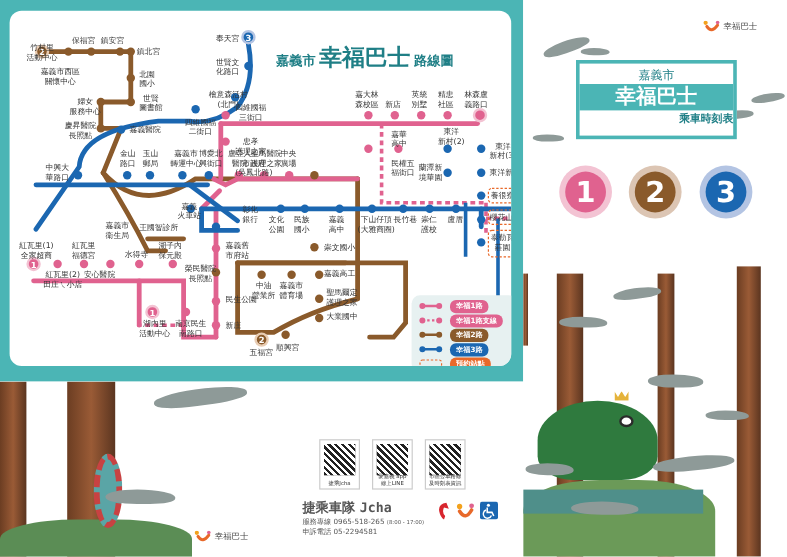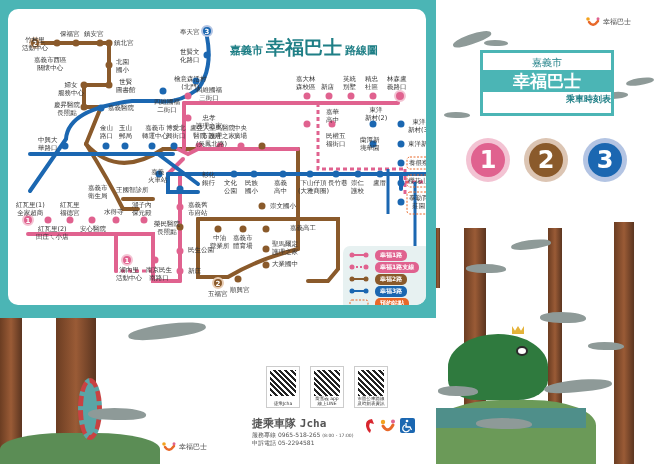--- a/index.html
+++ b/index.html
@@ -234,33 +234,33 @@
 市府站</div>
     <div class="st" style="left: 146px; top: 212px; white-space: pre;">榮民醫院
 長照點</div>
     <div class="st" style="left: 180px; top: 238px; white-space: pre;">民生公園</div>
     <div class="st" style="left: 180px; top: 259px; white-space: pre;">新庄</div>
     <div class="st" style="left: 262px; top: 194px; white-space: pre;">崇文國小</div>
     <div class="st" style="left: 202px; top: 226px; white-space: pre;">中油
 營業所</div>
     <div class="st" style="left: 225px; top: 226px; white-space: pre;">嘉義市
 體育場</div>
-    <div class="st" style="left: 282px; top: 216px; white-space: pre;">嘉義高工</div>
+    <div class="st" style="left: 262px; top: 216px; white-space: pre;">嘉義高工</div>
     <div class="st" style="left: 264px; top: 232px; white-space: pre;">聖馬爾定
 護理之家</div>
     <div class="st" style="left: 264px; top: 252px; white-space: pre;">大業國中</div>
     <div class="st" style="left: 200px; top: 282px; white-space: pre;">五福宮</div>
     <div class="st" style="left: 222px; top: 278px; white-space: pre;">順興宮</div>
     <div class="st" style="left: 8px; top: 193px; white-space: pre;">紅瓦里(1)
 全家超商</div>
     <div class="st" style="left: 52px; top: 193px; white-space: pre;">紅瓦里
 福德宮</div>
     <div class="st" style="left: 28px; top: 217px; white-space: pre;">紅瓦里(2)
 田庄ㄟ小店</div>
-    <div class="st" style="left: 72px; top: 217px; white-space: pre;">安心醫院</div>
+    <div class="st" style="left: 62px; top: 217px; white-space: pre;">安心醫院</div>
     <div class="st" style="left: 96px; top: 200px; white-space: pre;">水得寺</div>
     <div class="st" style="left: 124px; top: 193px; white-space: pre;">湖子內
 保元殿</div>
     <div class="st" style="left: 108px; top: 258px; white-space: pre;">湖內里
 活動中心</div>
     <div class="st" style="left: 138px; top: 258px; white-space: pre;">南京民生
 南路口</div>
     <div class="st" style="left: 166px; top: 67px; white-space: pre;">檜意森活村
 (北門)</div>
     <div class="st" style="left: 288px; top: 67px; white-space: pre;">嘉大林
@@ -275,21 +275,21 @@
     <div class="st" style="left: 188px; top: 106px; white-space: pre;">忠孝
 護理之家</div>
     <div class="st" style="left: 188px; top: 124px; white-space: pre;">市政府
 (吳鳳北路)</div>
     <div class="st" style="left: 294px; top: 124px; white-space: pre; margin-left: 24px;">民權五
 福街口</div>
     <div class="st" style="left: 318px; top: 100px; white-space: pre;">嘉華
 高中</div>
     <div class="st" style="left: 357px; top: 98px; white-space: pre;">東洋
 新村(2)</div>
-    <div class="st" style="left: 352px; top: 128px; white-space: pre; text-align: right;">蘭潭新
+    <div class="st" style="left: 341px; top: 128px; white-space: pre; text-align: right;">蘭潭新
 境華園</div>
     <div class="st" style="left: 400px; top: 110px; white-space: pre;">東洋
 新村(3)</div>
     <div class="st" style="left: 400px; top: 132px; white-space: pre;">東洋新村</div>
     <div class="st" style="left: 401px; top: 151px; white-space: pre;">養很寮</div>
     <div class="st" style="left: 400px; top: 169px; white-space: pre;">櫻花山莊</div>
     <div class="st" style="left: 401px; top: 186px; white-space: pre;">泰勒瓦
 莊園</div>
 
     <div class="legend">

